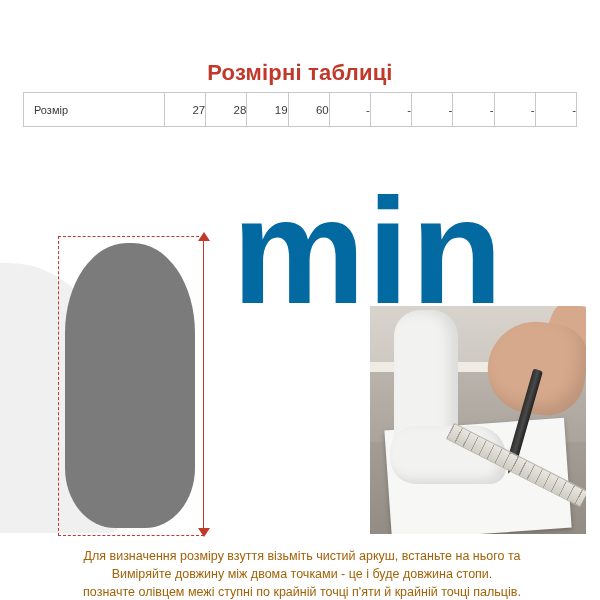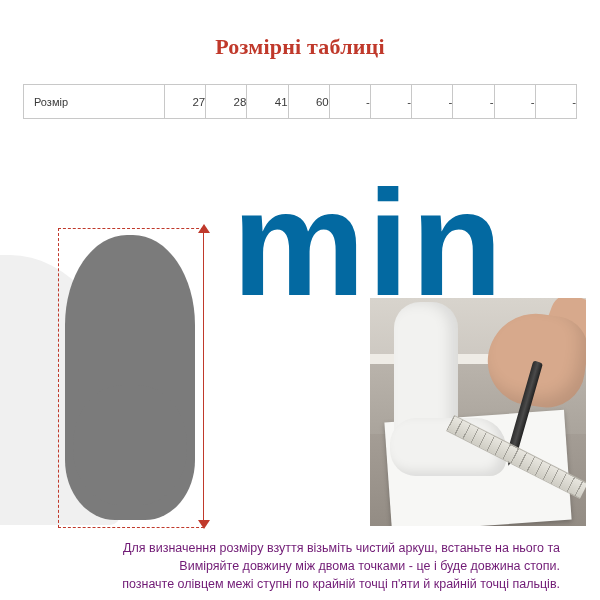--- a/index.html
+++ b/index.html
@@ -20,24 +20,23 @@
     width: 600px;
     height: 600px;
     box-sizing: border-box;
   }
   .title {
     text-align: center;
     color: #c0392b;
     font-size: 22px;
     font-weight: 700;
     letter-spacing: 0.2px;
-    padding-top: 34px;
+    padding-top: 52px;
     padding-bottom: 0;
-    margin: 0;
-    font-family: Liberation Serif, serif;
+    margin: 8px;
   }
 
   
   .table-wrap {
     position: absolute;
     left: 23px;
     top: 84px;
     width: 554px;
   }
   table.size-table {
@@ -257,40 +256,40 @@
   }
 
   
   .footer {
     position: absolute;
     left: 44px;
     top: 539px;
     width: 516px;
     font-size: 12.5px;
     line-height: 18px;
-    color: #701a75;
-    text-align: right;
+    color: #a16207;
+    text-align: center;
   }
   .footer p { margin: 0; }
 </style>
 </head>
 <body>
 
 <div class="page">
 
   <h1 class="title">Розмірні таблиці</h1>
 
   <div class="table-wrap">
     <table class="size-table">
       <tbody>
         <tr>
           <td class="row-head">Розмір</td>
           <td>27</td>
           <td>28</td>
-          <td>41</td>
+          <td>19</td>
           <td>60</td>
           <td>-</td>
           <td>-</td>
           <td>-</td>
           <td>-</td>
           <td>-</td>
           <td>-</td>
         </tr>
       </tbody>
     </table>

